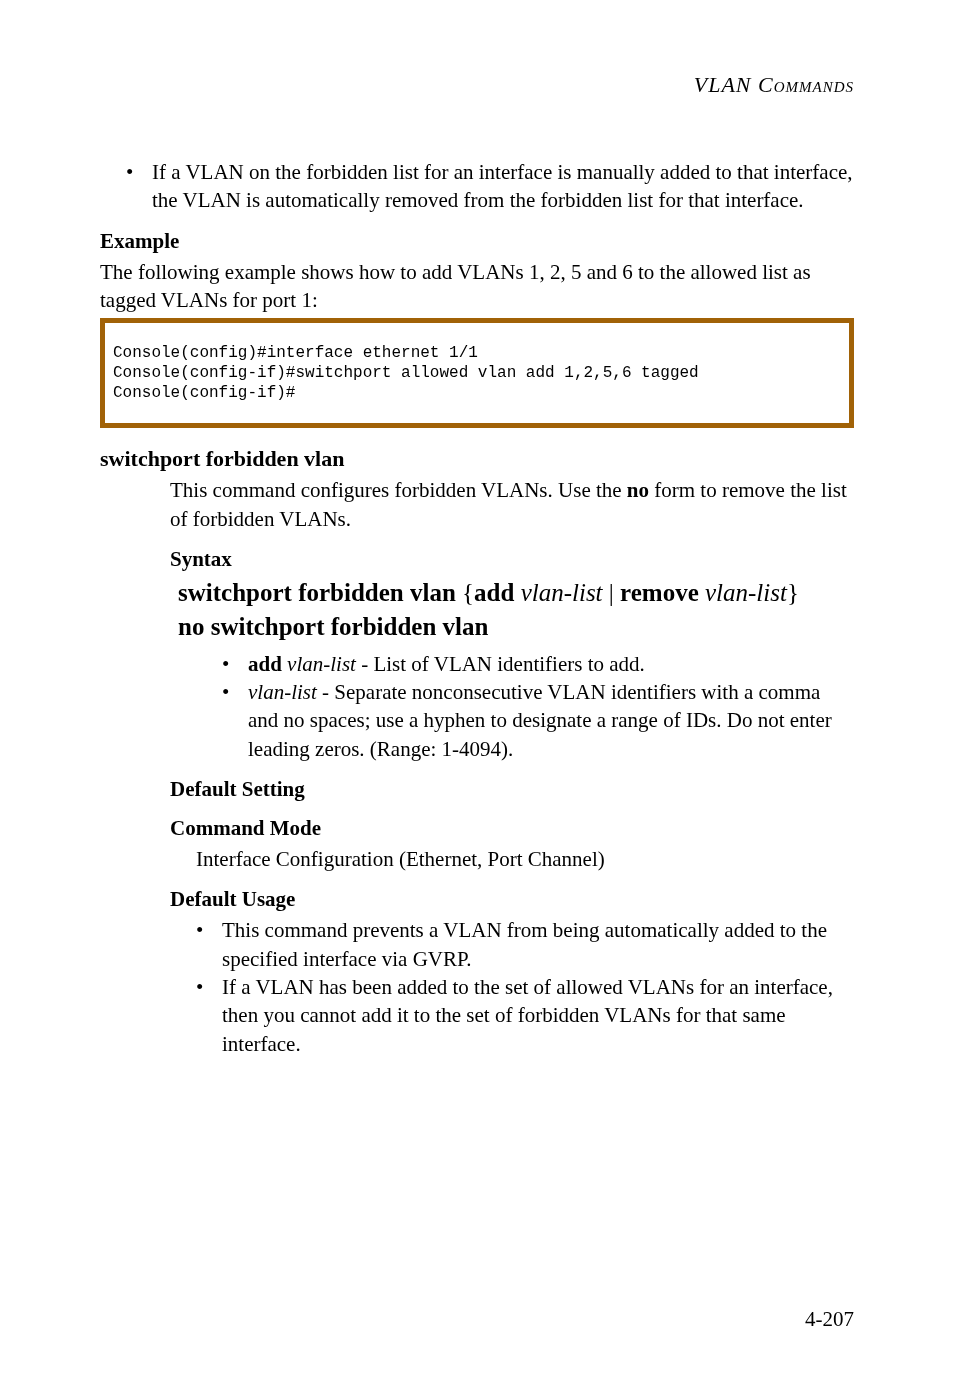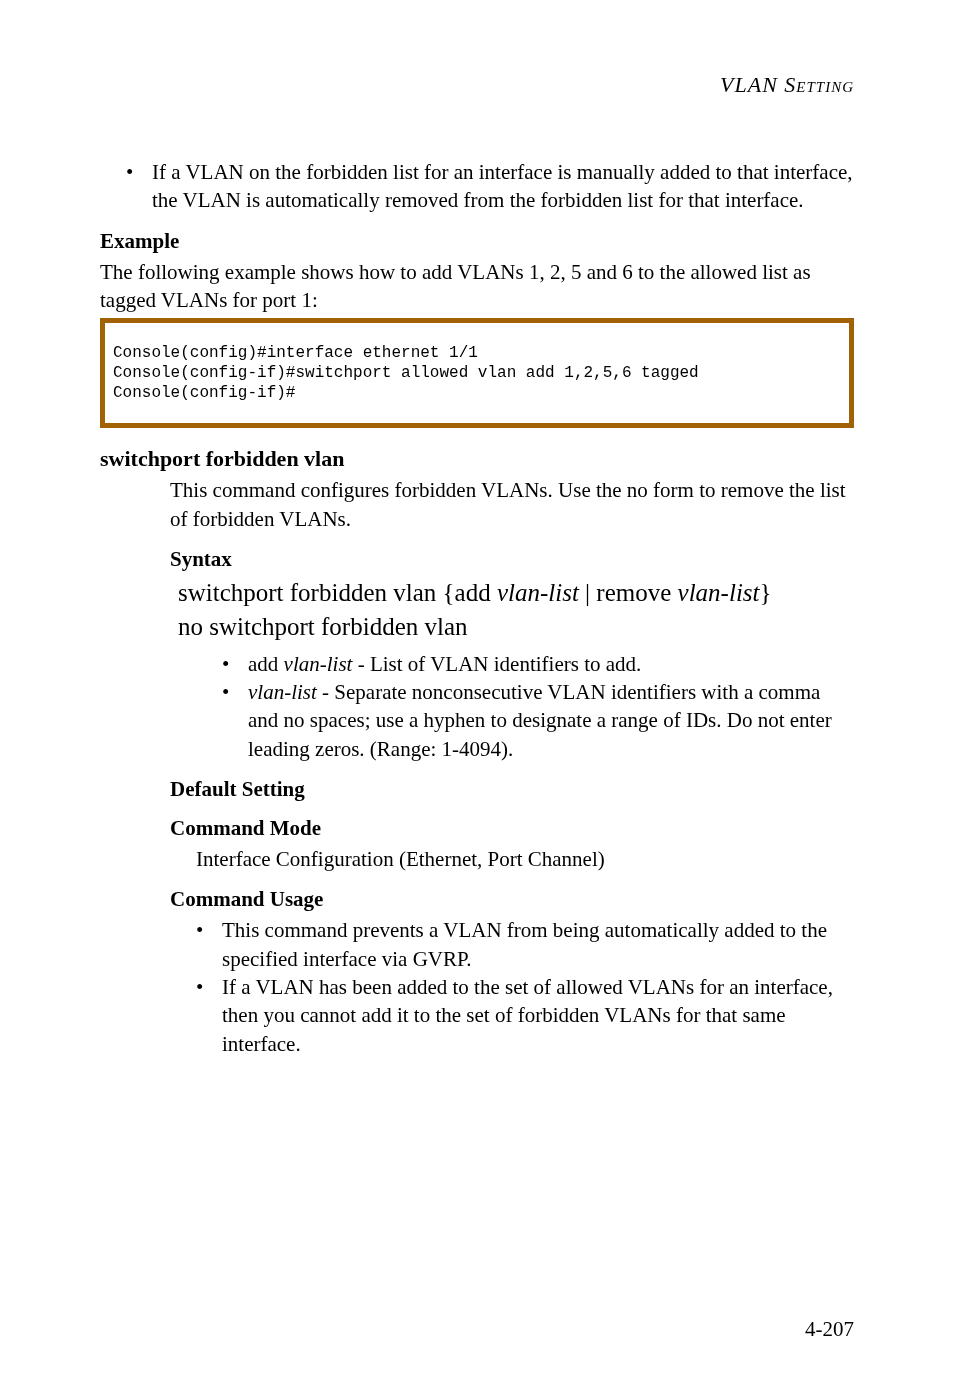--- a/index.html
+++ b/index.html
@@ -12,28 +12,28 @@
 ul.bullet-list li{font-size:21px;line-height:1.35;padding-left:26px;position:relative;margin-left:26px}
 ul.bullet-list li:before{content:"•";position:absolute;left:0;top:0}
 .section-bold{font-size:21px;font-weight:bold;margin:14px 0 4px 0}
 .codebox{border:5px solid #a16207;font-family:'Courier New',Courier,monospace;font-size:16px;line-height:1.25;padding:20px 8px;margin:4px 0 18px 0;white-space:pre}
 .subheading{font-size:22px;font-weight:bold;margin:12px 0 4px 0}
 .syntax-line{font-size:25px;line-height:1.35;margin-left:8px}
 .inner-bullets{list-style:none;margin:6px 0 12px 0;padding:0}
 .inner-bullets li{font-size:21px;line-height:1.35;padding-left:26px;position:relative;margin-left:52px}
 .inner-bullets li:before{content:"•";position:absolute;left:0;top:0}
 .sub-indent-text{font-size:21px;line-height:1.35;margin:0 0 12px 26px}
-.page-num{position:absolute;bottom:46px;right:100px;font-size:21px}
-.b{font-weight:normal}
+.page-num{position:absolute;bottom:56px;right:100px;font-size:21px}
+.b{font-weight:bold}
 .i{font-style:italic}
 </style>
 </head>
 <body>
 <div class="page">
-<div class="header">VLAN Setting</div>
+<div class="header">VLAN Commands</div>
 
 <div class="indent">
 <ul class="bullet-list">
 <li>If a VLAN on the forbidden list for an interface is manually added to that interface, the VLAN is automatically removed from the forbidden list for that interface.</li>
 </ul>
 <div class="section-bold">Example</div>
 <p class="body-text">The following example shows how to add VLANs 1, 2, 5 and 6 to the allowed list as tagged VLANs for port 1:</p>
 <div class="codebox"><span>Console(config)#interface ethernet 1/1</span>
 <span>Console(config-if)#switchport allowed vlan add 1,2,5,6 tagged</span>
 <span>Console(config-if)#</span></div>
@@ -50,21 +50,21 @@
 <ul class="inner-bullets">
 <li><span class="b">add</span><span> </span><span class="i">vlan-list</span><span> - List of VLAN identifiers to add.</span></li>
 <li><span class="i">vlan-list</span><span> - Separate nonconsecutive VLAN identifiers with a comma and no spaces; use a hyphen to designate a range of IDs. Do not enter leading zeros. (Range: 1-4094).</span></li>
 </ul>
 
 <div class="section-bold">Default Setting</div>
 
 <div class="section-bold">Command Mode</div>
 <p class="sub-indent-text">Interface Configuration (Ethernet, Port Channel)</p>
 
-<div class="section-bold">Command Usage</div>
+<div class="section-bold">Default Usage</div>
 <ul class="bullet-list">
 <li>This command prevents a VLAN from being automatically added to the specified interface via GVRP.</li>
 <li>If a VLAN has been added to the set of allowed VLANs for an interface, then you cannot add it to the set of forbidden VLANs for that same interface.</li>
 </ul>
 </div>
 
 <div class="page-num">4-207</div>
 </div>
 
 </body></html>

